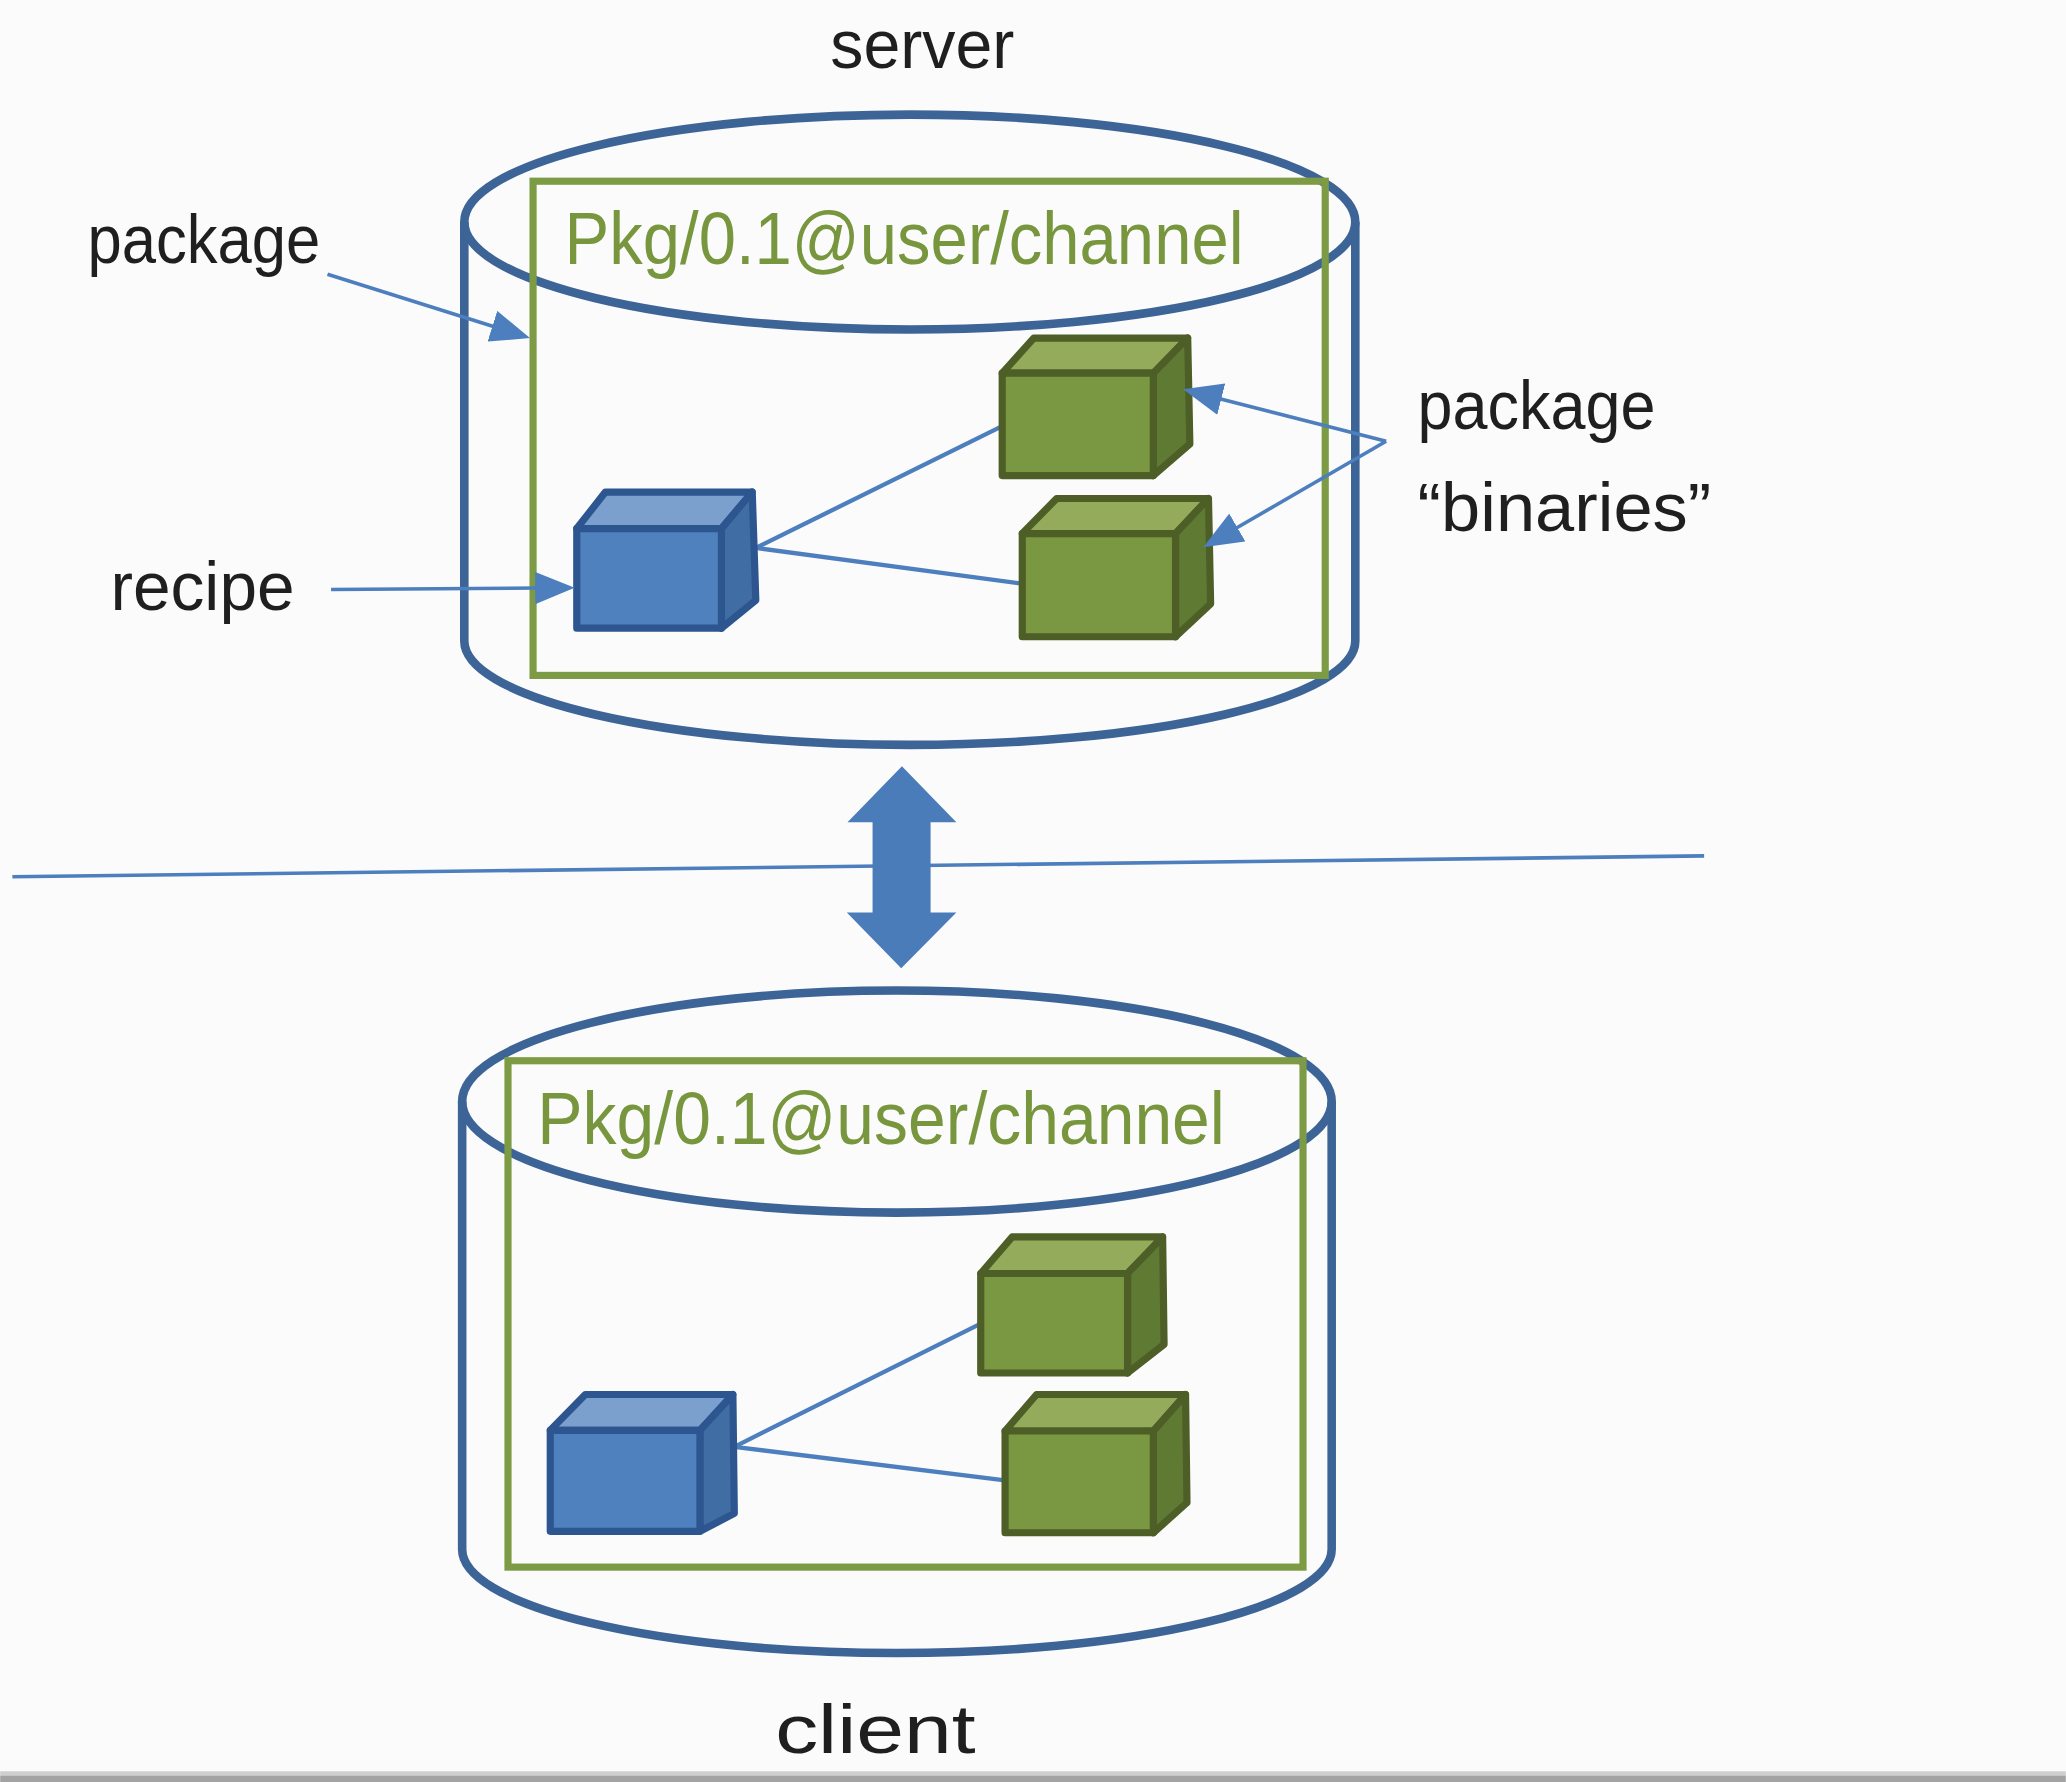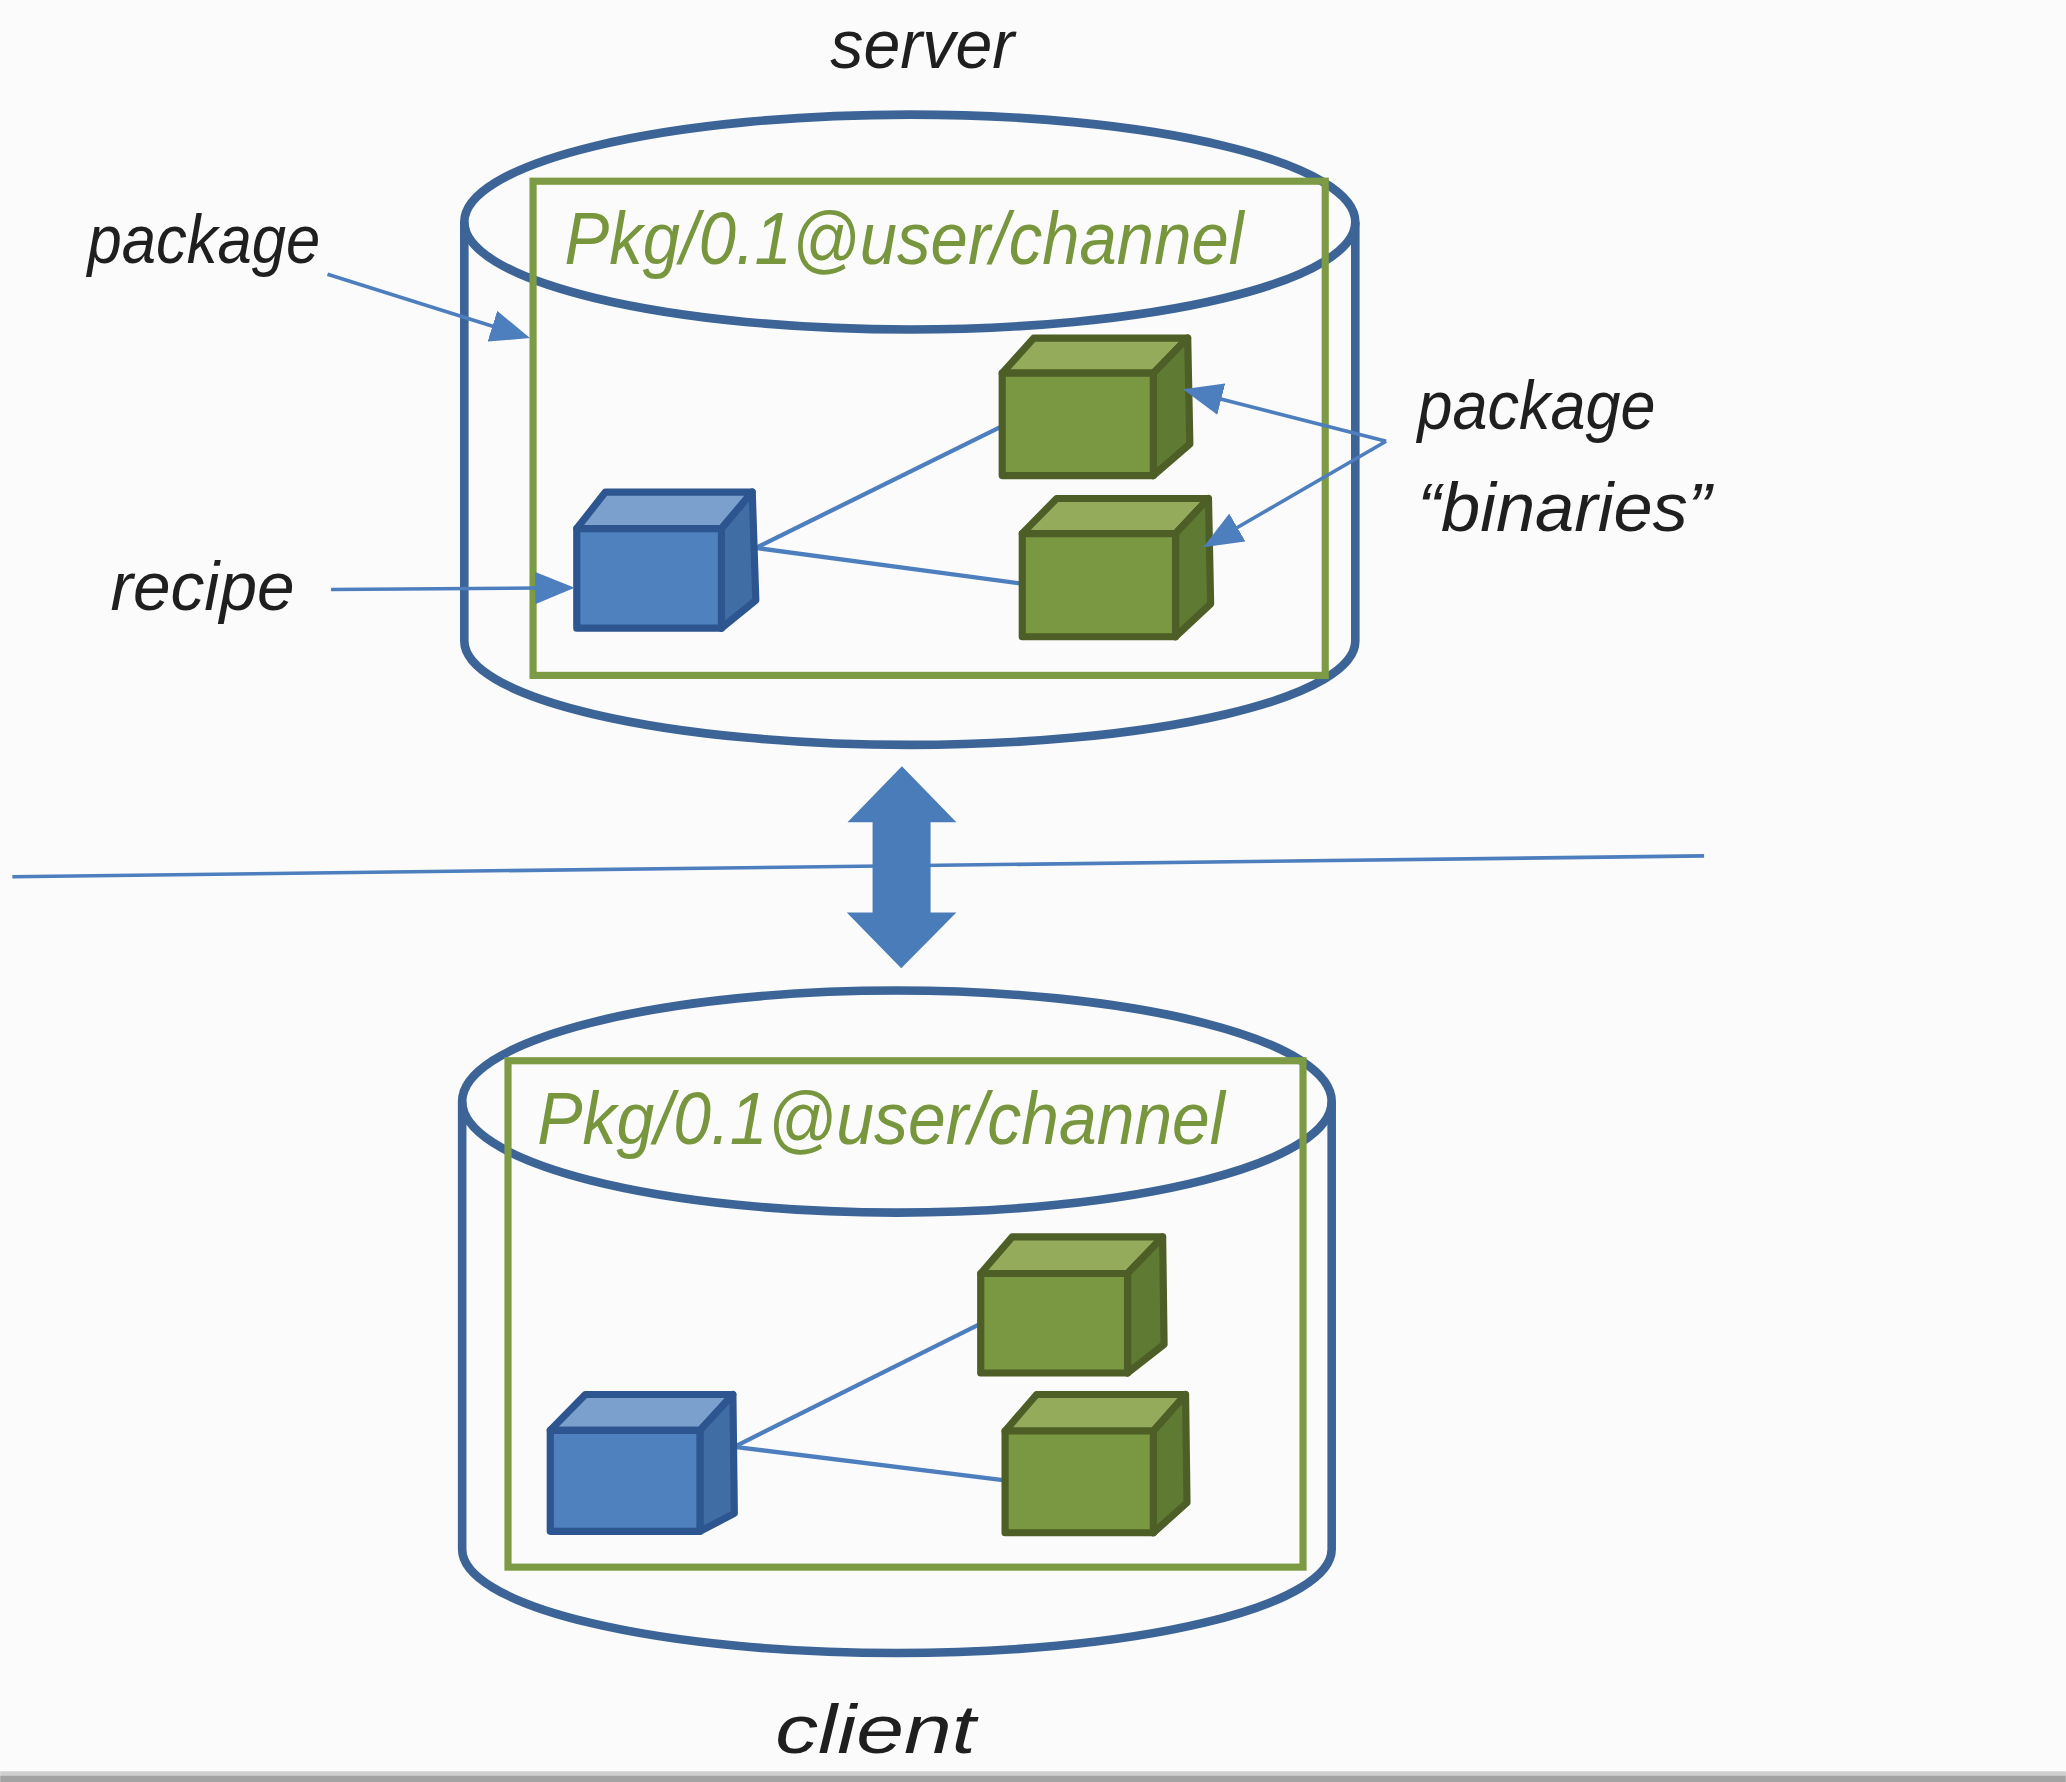--- a/index.html
+++ b/index.html
@@ -7,21 +7,20 @@
     padding: 0;
     background: #ffffff;
     font-family: "Liberation Sans", sans-serif;
   }
   .canvas {
     position: relative;
     width: 2066px;
     height: 1782px;
     background: #fbfbfb;
     overflow: hidden;
-    font-style: italic;
   }
   svg { position: absolute; top: 0; left: 0; display: block; }
 
   
   .cyl { fill: none; stroke: #3c6496; stroke-width: 12; }
 
   
   .pkg-rect { fill: none; stroke: #7c9b44; stroke-width: 10; }
 
   

